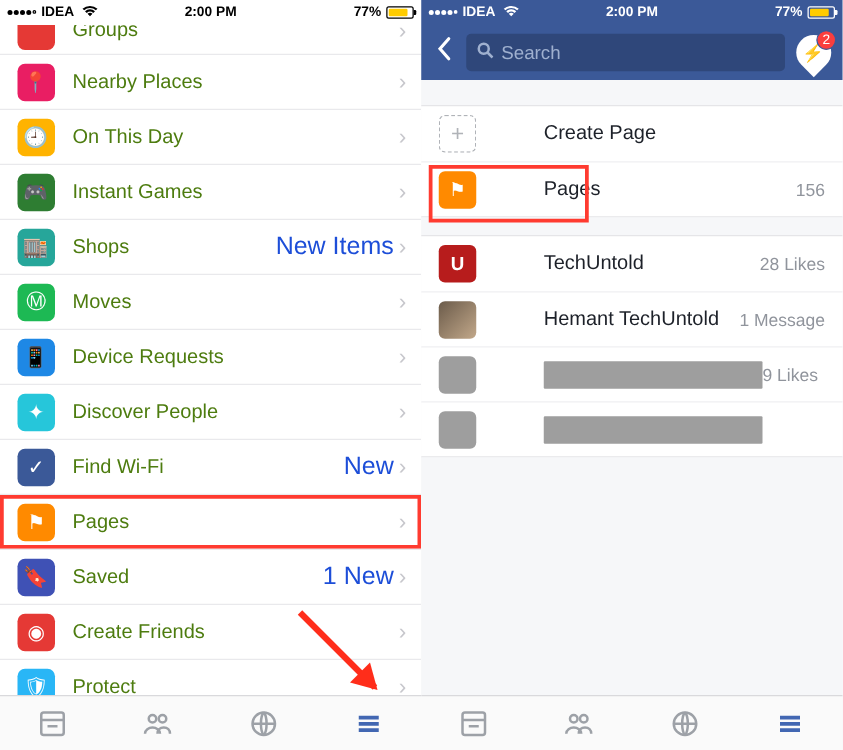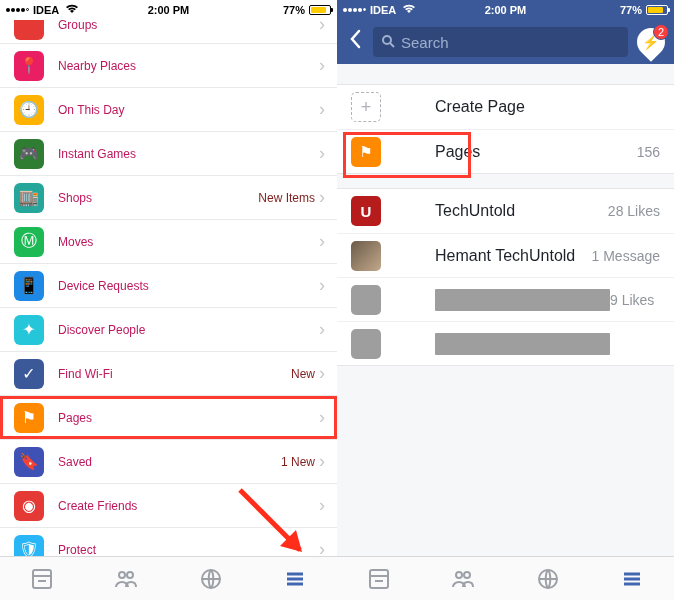--- a/index.html
+++ b/index.html
@@ -31,22 +31,22 @@
   .searchbox { flex: 1; background: #2f477a; border-radius: 4px; height: 30px; display: flex; align-items: center; padding: 0 8px; color: #9fb0cf; font-size: 15px; gap: 6px; }
   .messenger { position: relative; width: 30px; height: 30px; display: flex; align-items: center; justify-content: center; }
   .messenger .bubble { width: 28px; height: 28px; background: #fff; border-radius: 50% 50% 50% 0; transform: rotate(-45deg); }
   .messenger .bolt { position: absolute; color: #1e88e5; font-size: 14px; font-weight: bold; }
   .messenger .badge { position: absolute; top: -3px; right: -3px; background: #fa3e3e; color: #fff; width: 16px; height: 16px; border-radius: 50%; font-size: 11px; display: flex; align-items: center; justify-content: center; border: 1.5px solid #3b5998; }
 
   
   .list { flex: 1; background: #fff; overflow: hidden; }
   .row { display: flex; align-items: center; height: 44px; padding: 0 12px 0 14px; border-bottom: 1px solid #e9e9ec; position: relative; }
   .row .icon { width: 30px; height: 30px; border-radius: 6px; margin-right: 14px; display: flex; align-items: center; justify-content: center; color: #fff; font-size: 16px; flex-shrink: 0; }
-  .row .label { flex: 1; font-size: 12px; color: #be185d; }
-  .row .meta { font-size: 12px; color: #7f1d1d; margin-right: 4px; }
+  .row .label { flex: 1; font-size: 16px; color: #4d7c0f; }
+  .row .meta { font-size: 20px; color: #1d4ed8; margin-right: 4px; }
   .row .chev { color: #c7c7cc; font-size: 18px; }
   .row.highlight { box-shadow: inset 0 0 0 3px #ff3b30; }
   .row.partial-top { height: 24px; }
 
   .right .section { background: #fff; border-top: 1px solid #e5e5e8; border-bottom: 1px solid #e5e5e8; }
   .right .gap { height: 20px; background: #f6f7f9; }
   .right .gap.small { height: 14px; }
   .rrow { display: flex; align-items: center; height: 44px; padding: 0 14px; }
   .rrow + .rrow { border-top: 1px solid #f0f0f2; }
   .rrow .ricon { width: 30px; height: 30px; border-radius: 5px; margin-right: 14px; display: flex; align-items: center; justify-content: center; flex-shrink: 0; }

